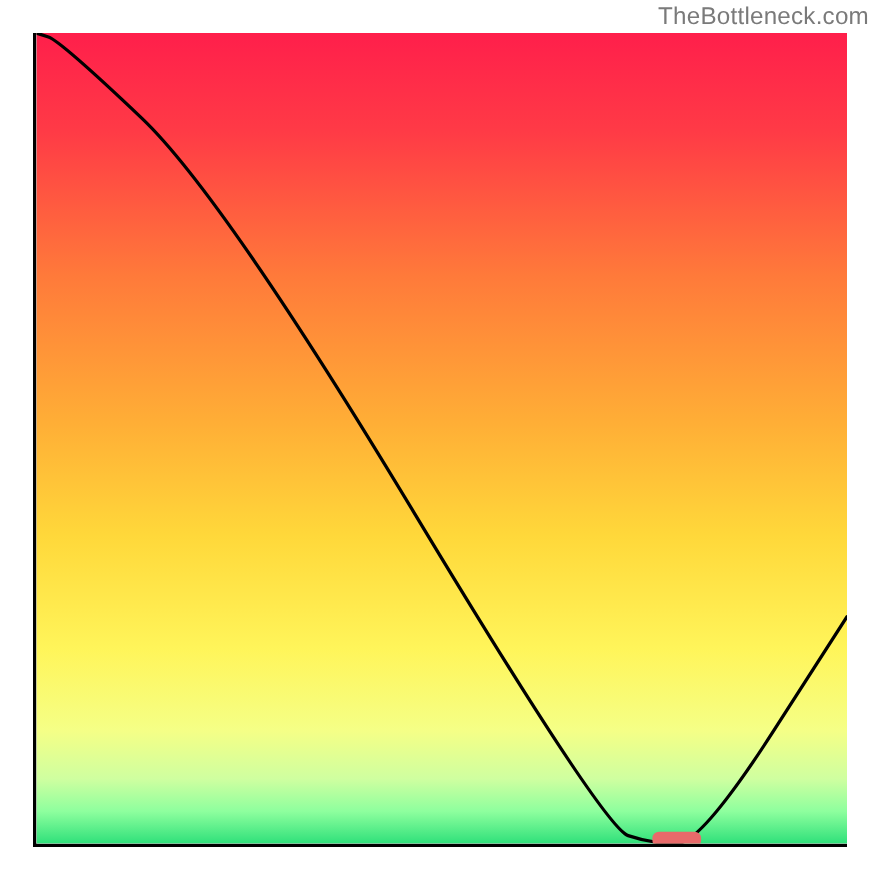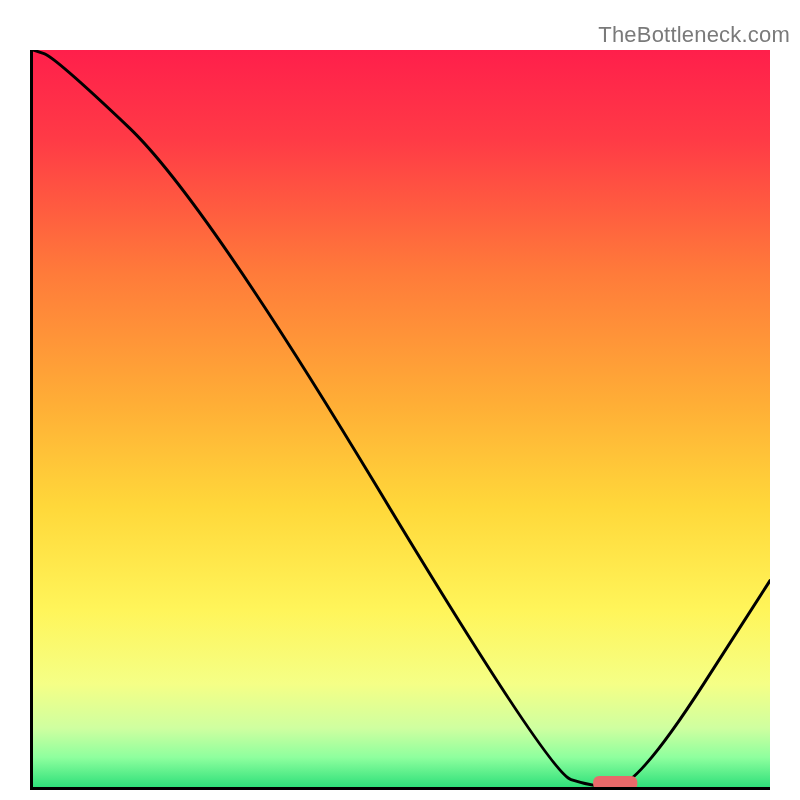--- a/index.html
+++ b/index.html
@@ -8,21 +8,20 @@
     width: 800px;
     height: 800px;
     overflow: hidden;
     background: #ffffff;
     font-family: Arial, Helvetica, sans-serif;
   }
   .stage {
     position: relative;
     width: 800px;
     height: 587px;
-    margin-top: 20px;
   }
   .watermark {
     position: absolute;
     top: 2px;
     right: 10px;
     color: #7a7a7a;
     font-size: 22px;
     font-weight: 500;
     letter-spacing: 0.2px;
     z-index: 10;

